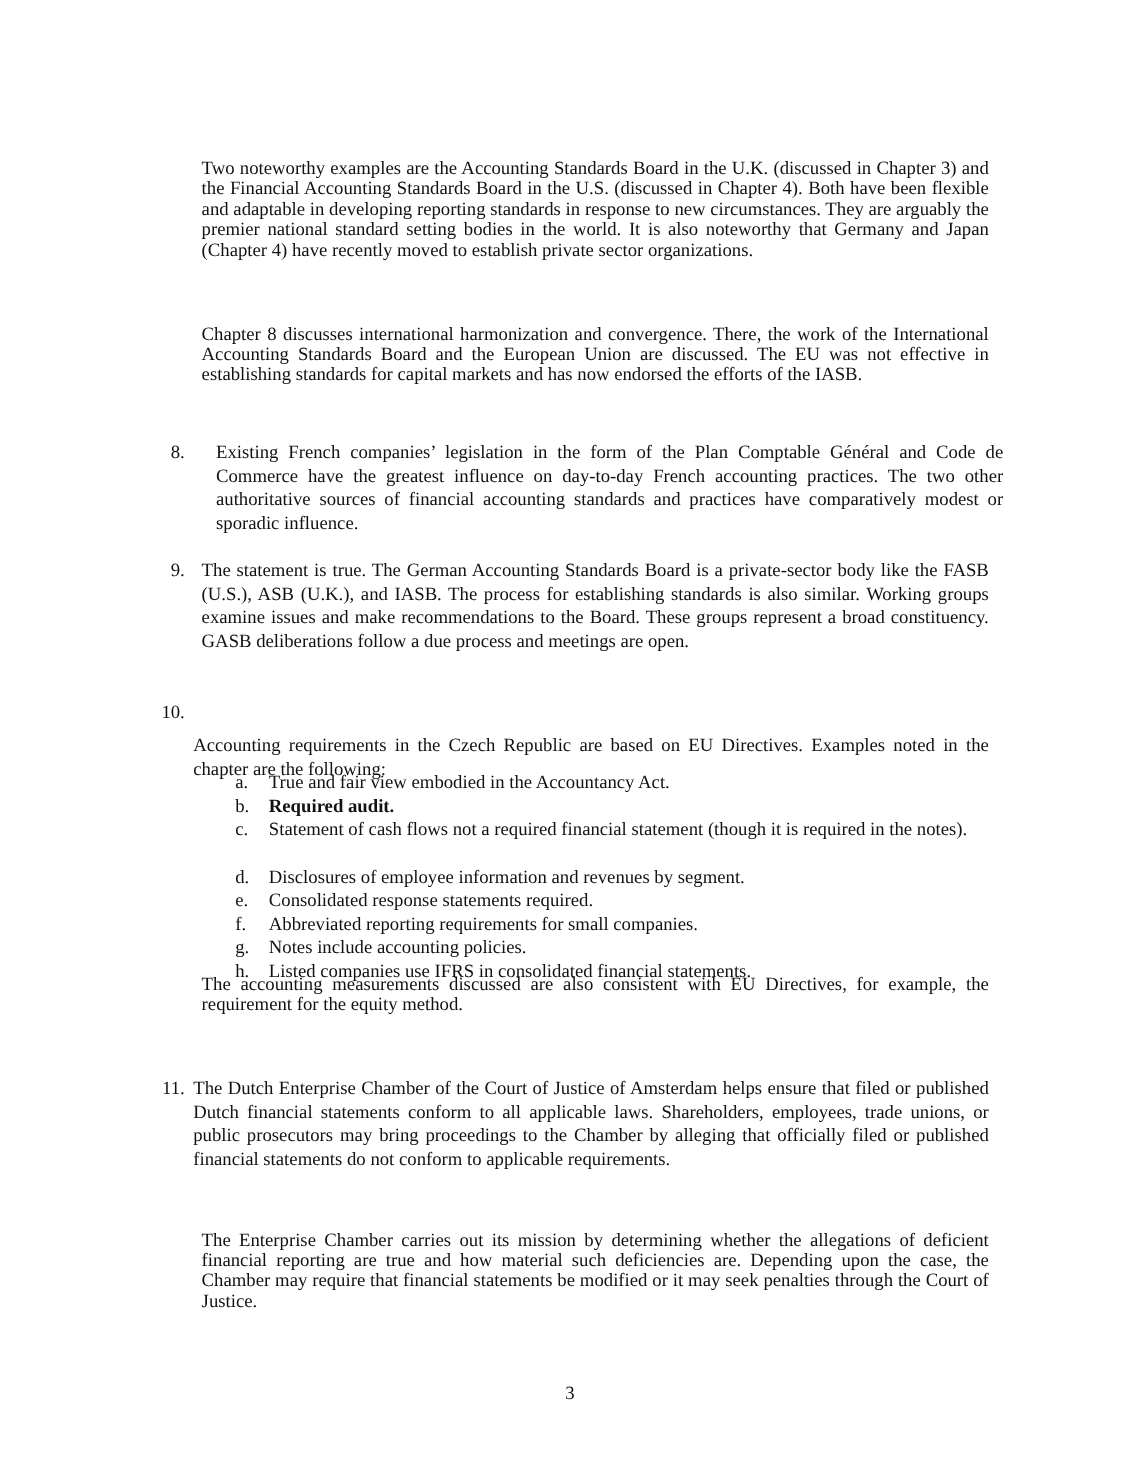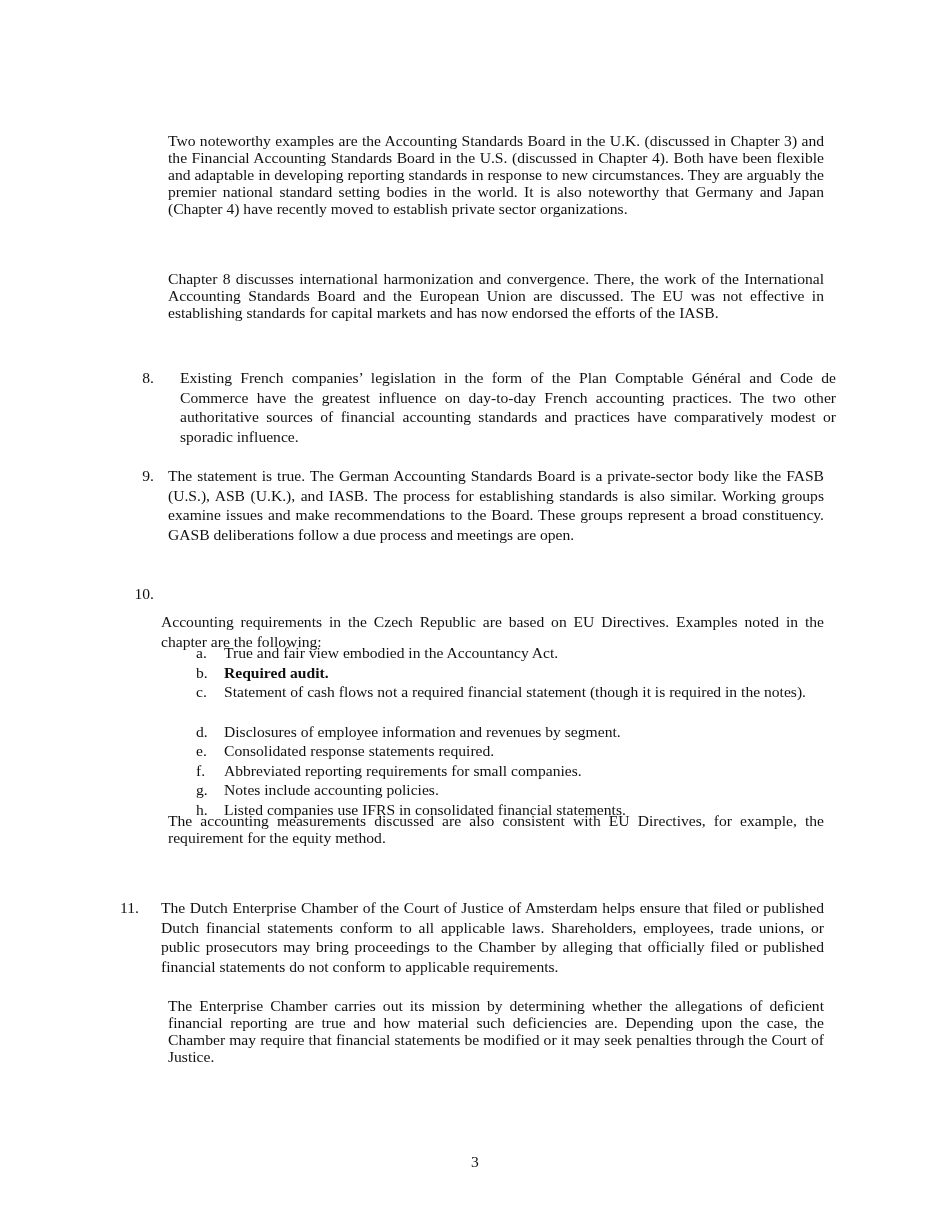--- a/index.html
+++ b/index.html
@@ -60,20 +60,20 @@
       <span class="sub-text" style="top:780px;">Notes include accounting policies.</span>
 
       <span class="sub-letter" style="top:800px;">h.</span>
       <span class="sub-text" style="top:800px;">Listed companies use IFRS in consolidated financial statements.</span>
     </div>
 
     <p class="para block" style="top:812px;">The accounting measurements discussed are also consistent with EU Directives, for example, the requirement for the equity method.</p>
   </div>
 
   <div>
-    <span class="num" style="left:105px; width:34px; top:898px;">11.</span>
+    <span class="num" style="left:120px; width:34px; top:898px;">11.</span>
     <p class="item-text" style="left:161px; width:663px; top:898px; margin:0;">The Dutch Enterprise Chamber of the Court of Justice of Amsterdam helps ensure that filed or published Dutch financial statements conform to all applicable laws.  Shareholders, employees, trade unions, or public prosecutors may bring proceedings to the Chamber by alleging that officially filed or published financial statements do not conform to applicable requirements.</p>
 
-    <p class="para block" style="top:997px;">The Enterprise Chamber carries out its mission by determining whether the allegations of deficient financial reporting are true and how material such deficiencies are.  Depending upon the case, the Chamber may require that financial statements be modified or it may seek penalties through the Court of Justice.</p>
+    <p class="para block" style="top:1025px;">The Enterprise Chamber carries out its mission by determining whether the allegations of deficient financial reporting are true and how material such deficiencies are.  Depending upon the case, the Chamber may require that financial statements be modified or it may seek penalties through the Court of Justice.</p>
   </div>
 
   <div class="page-number">3</div>
 </div>
 
 </body></html>

